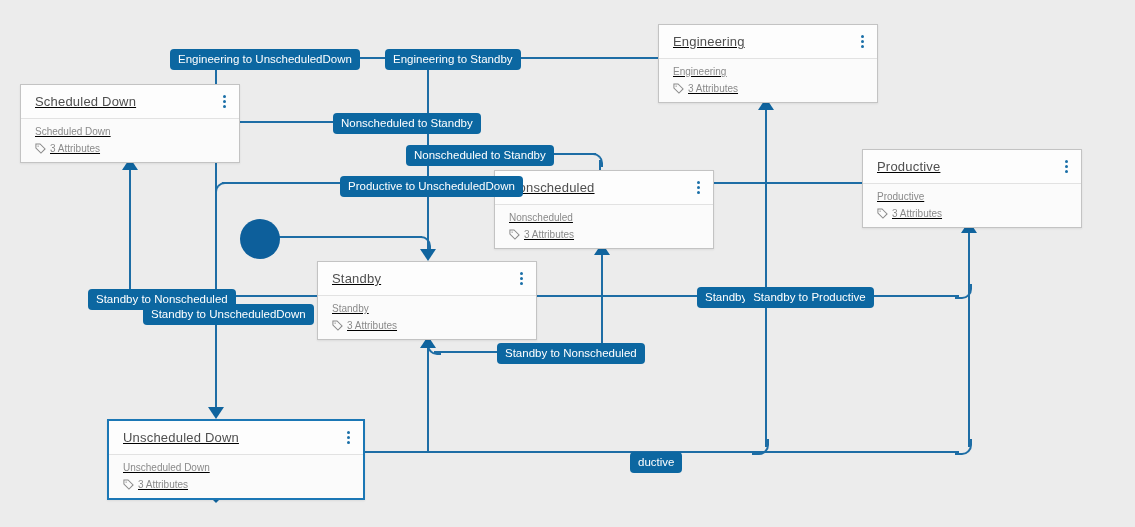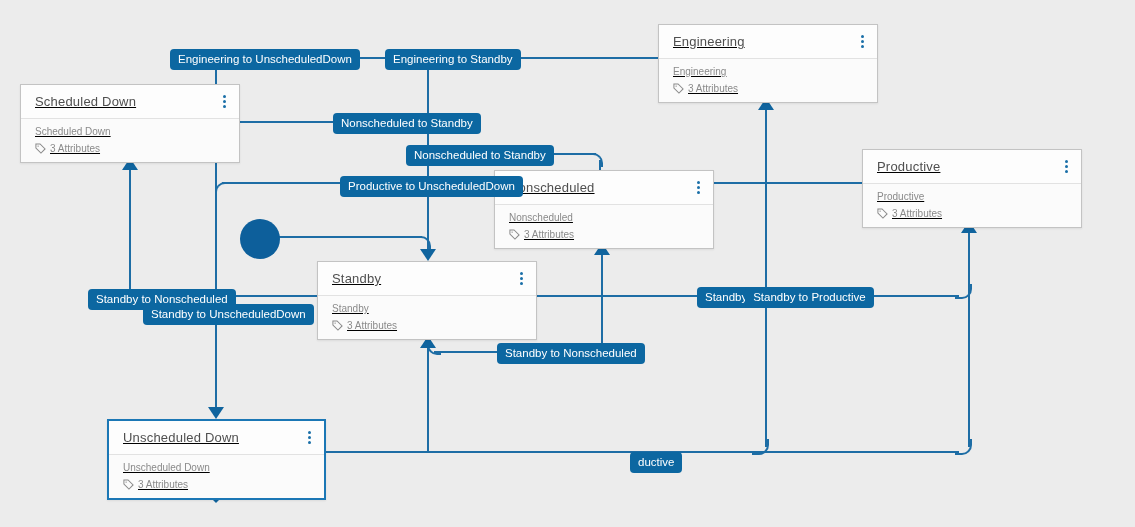--- a/index.html
+++ b/index.html
@@ -192,21 +192,21 @@
       <div class="node-attrs">
         <svg width="11" height="11" viewBox="0 0 12 12" fill="none" stroke="#8a8a8a" stroke-width="1.1">
             <path d="M1 1h4.5L11 6.5 6.5 11 1 5.5z"></path>
             <circle cx="3.4" cy="3.4" r="0.8" fill="#8a8a8a" stroke="none"></circle>
           </svg>
         <span>3 Attributes</span>
       </div>
     </div>
   </div>
 
-  <div class="node selected" style="left:107px;top:419px;width:219px;">
+  <div class="node selected" style="left:107px;top:419px;width:258px;">
     <div class="node-header">
       <span class="node-title">Unscheduled Down</span>
       <span class="kebab">
           <i></i>
           <i></i>
           <i></i>
         </span>
     </div>
     <div class="node-body">
       <div class="node-sub">Unscheduled Down</div>

